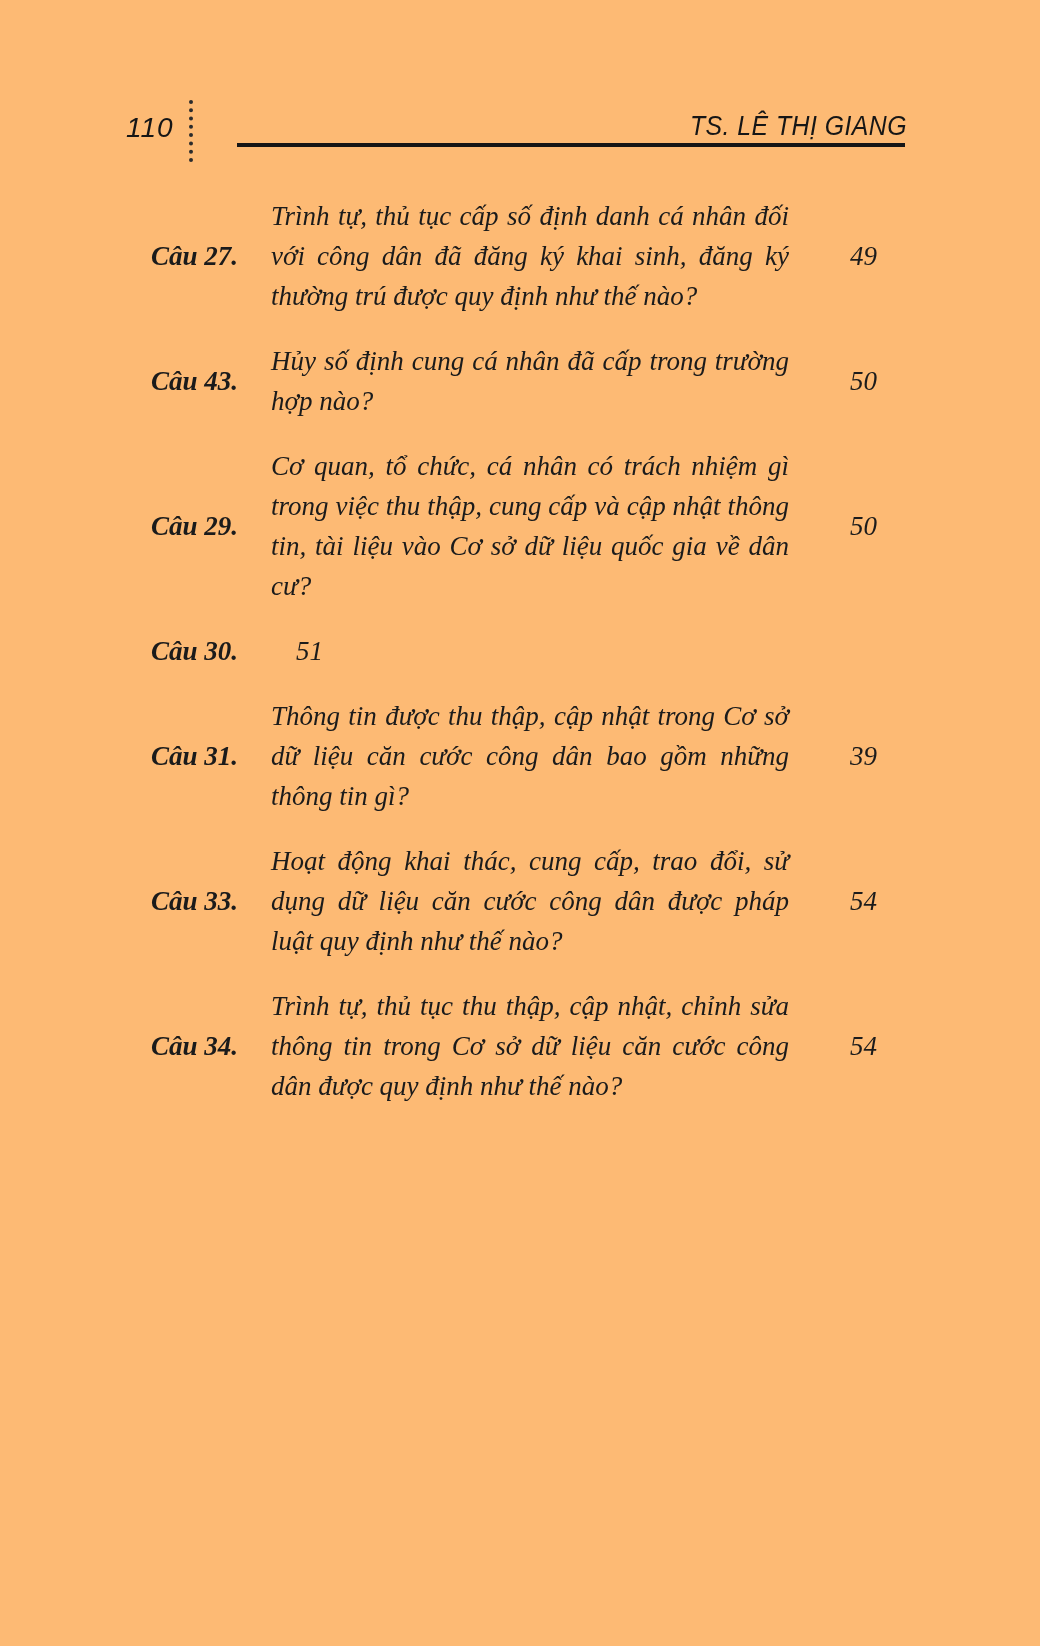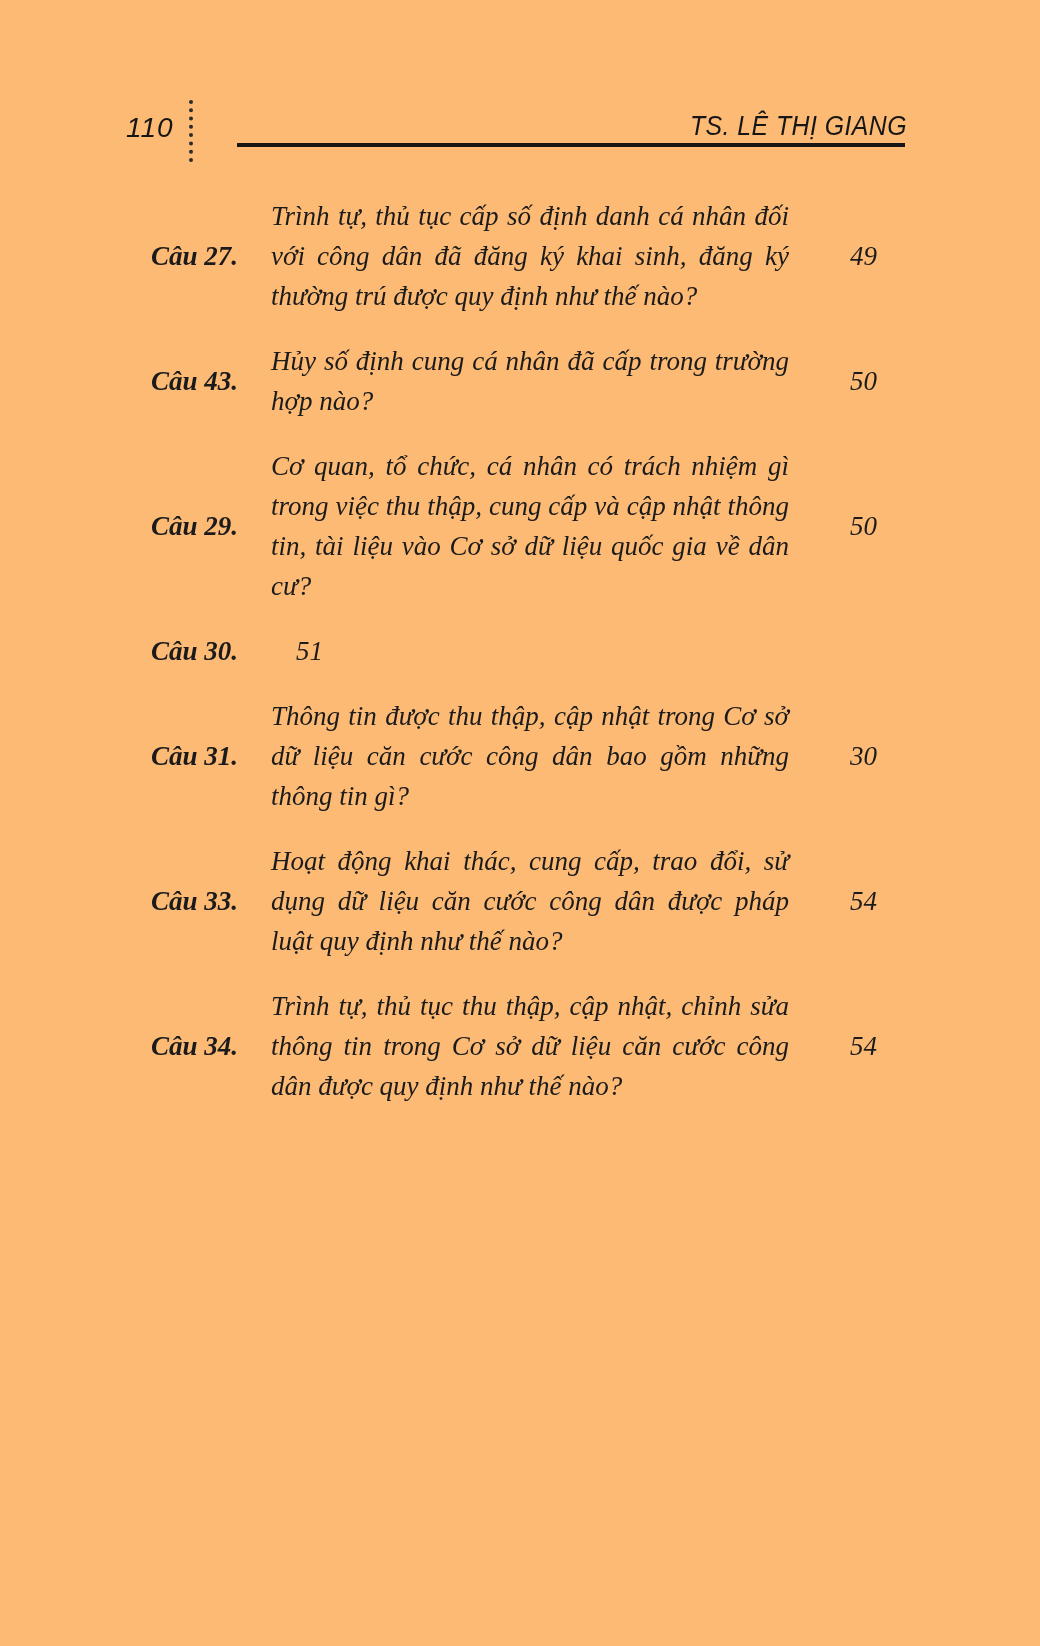--- a/index.html
+++ b/index.html
@@ -93,21 +93,21 @@
     </div>
 
     <div class="toc-row">
       <span class="toc-label">Câu 30.</span>
       <span class="toc-page">51</span>
     </div>
 
     <div class="toc-row">
       <span class="toc-label">Câu 31.</span>
       <span class="toc-text">Thông tin được thu thập, cập nhật trong Cơ sở dữ liệu căn cước công dân bao gồm những thông tin gì?</span>
-      <span class="toc-page">30</span>
+      <span class="toc-page">39</span>
     </div>
 
 
     <div class="toc-row">
       <span class="toc-label">Câu 33.</span>
       <span class="toc-text">Hoạt động khai thác, cung cấp, trao đổi, sử dụng dữ liệu căn cước công dân được pháp luật quy định như thế nào?</span>
       <span class="toc-page">54</span>
     </div>
 
     <div class="toc-row">

